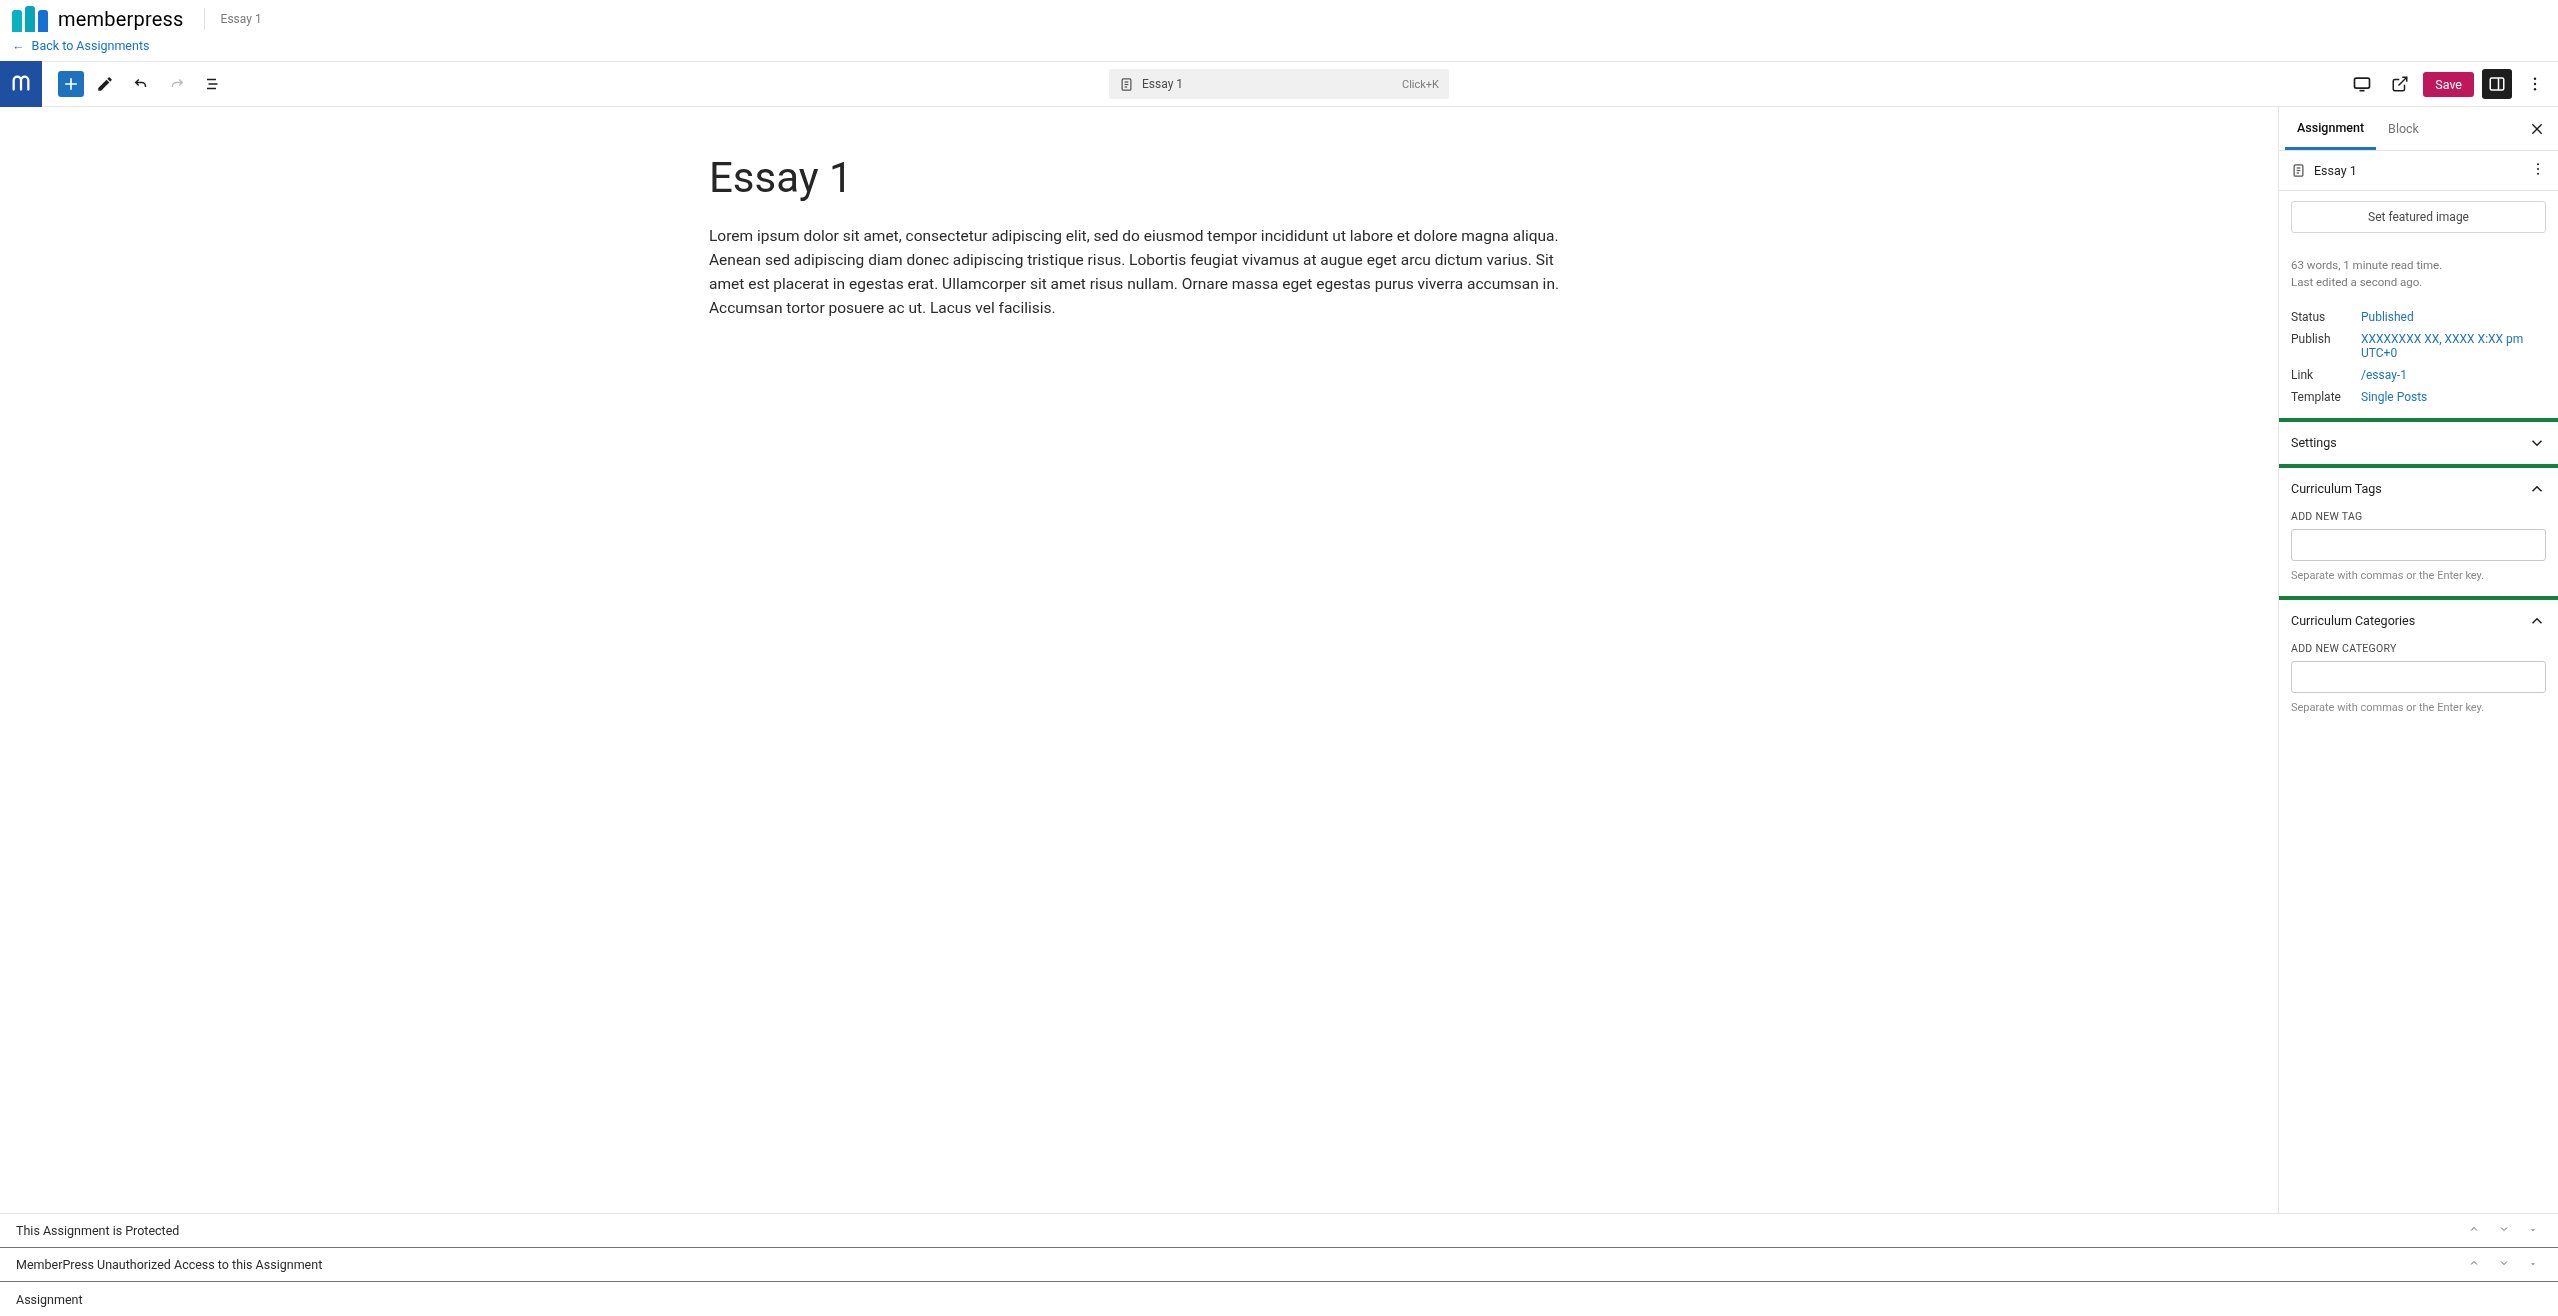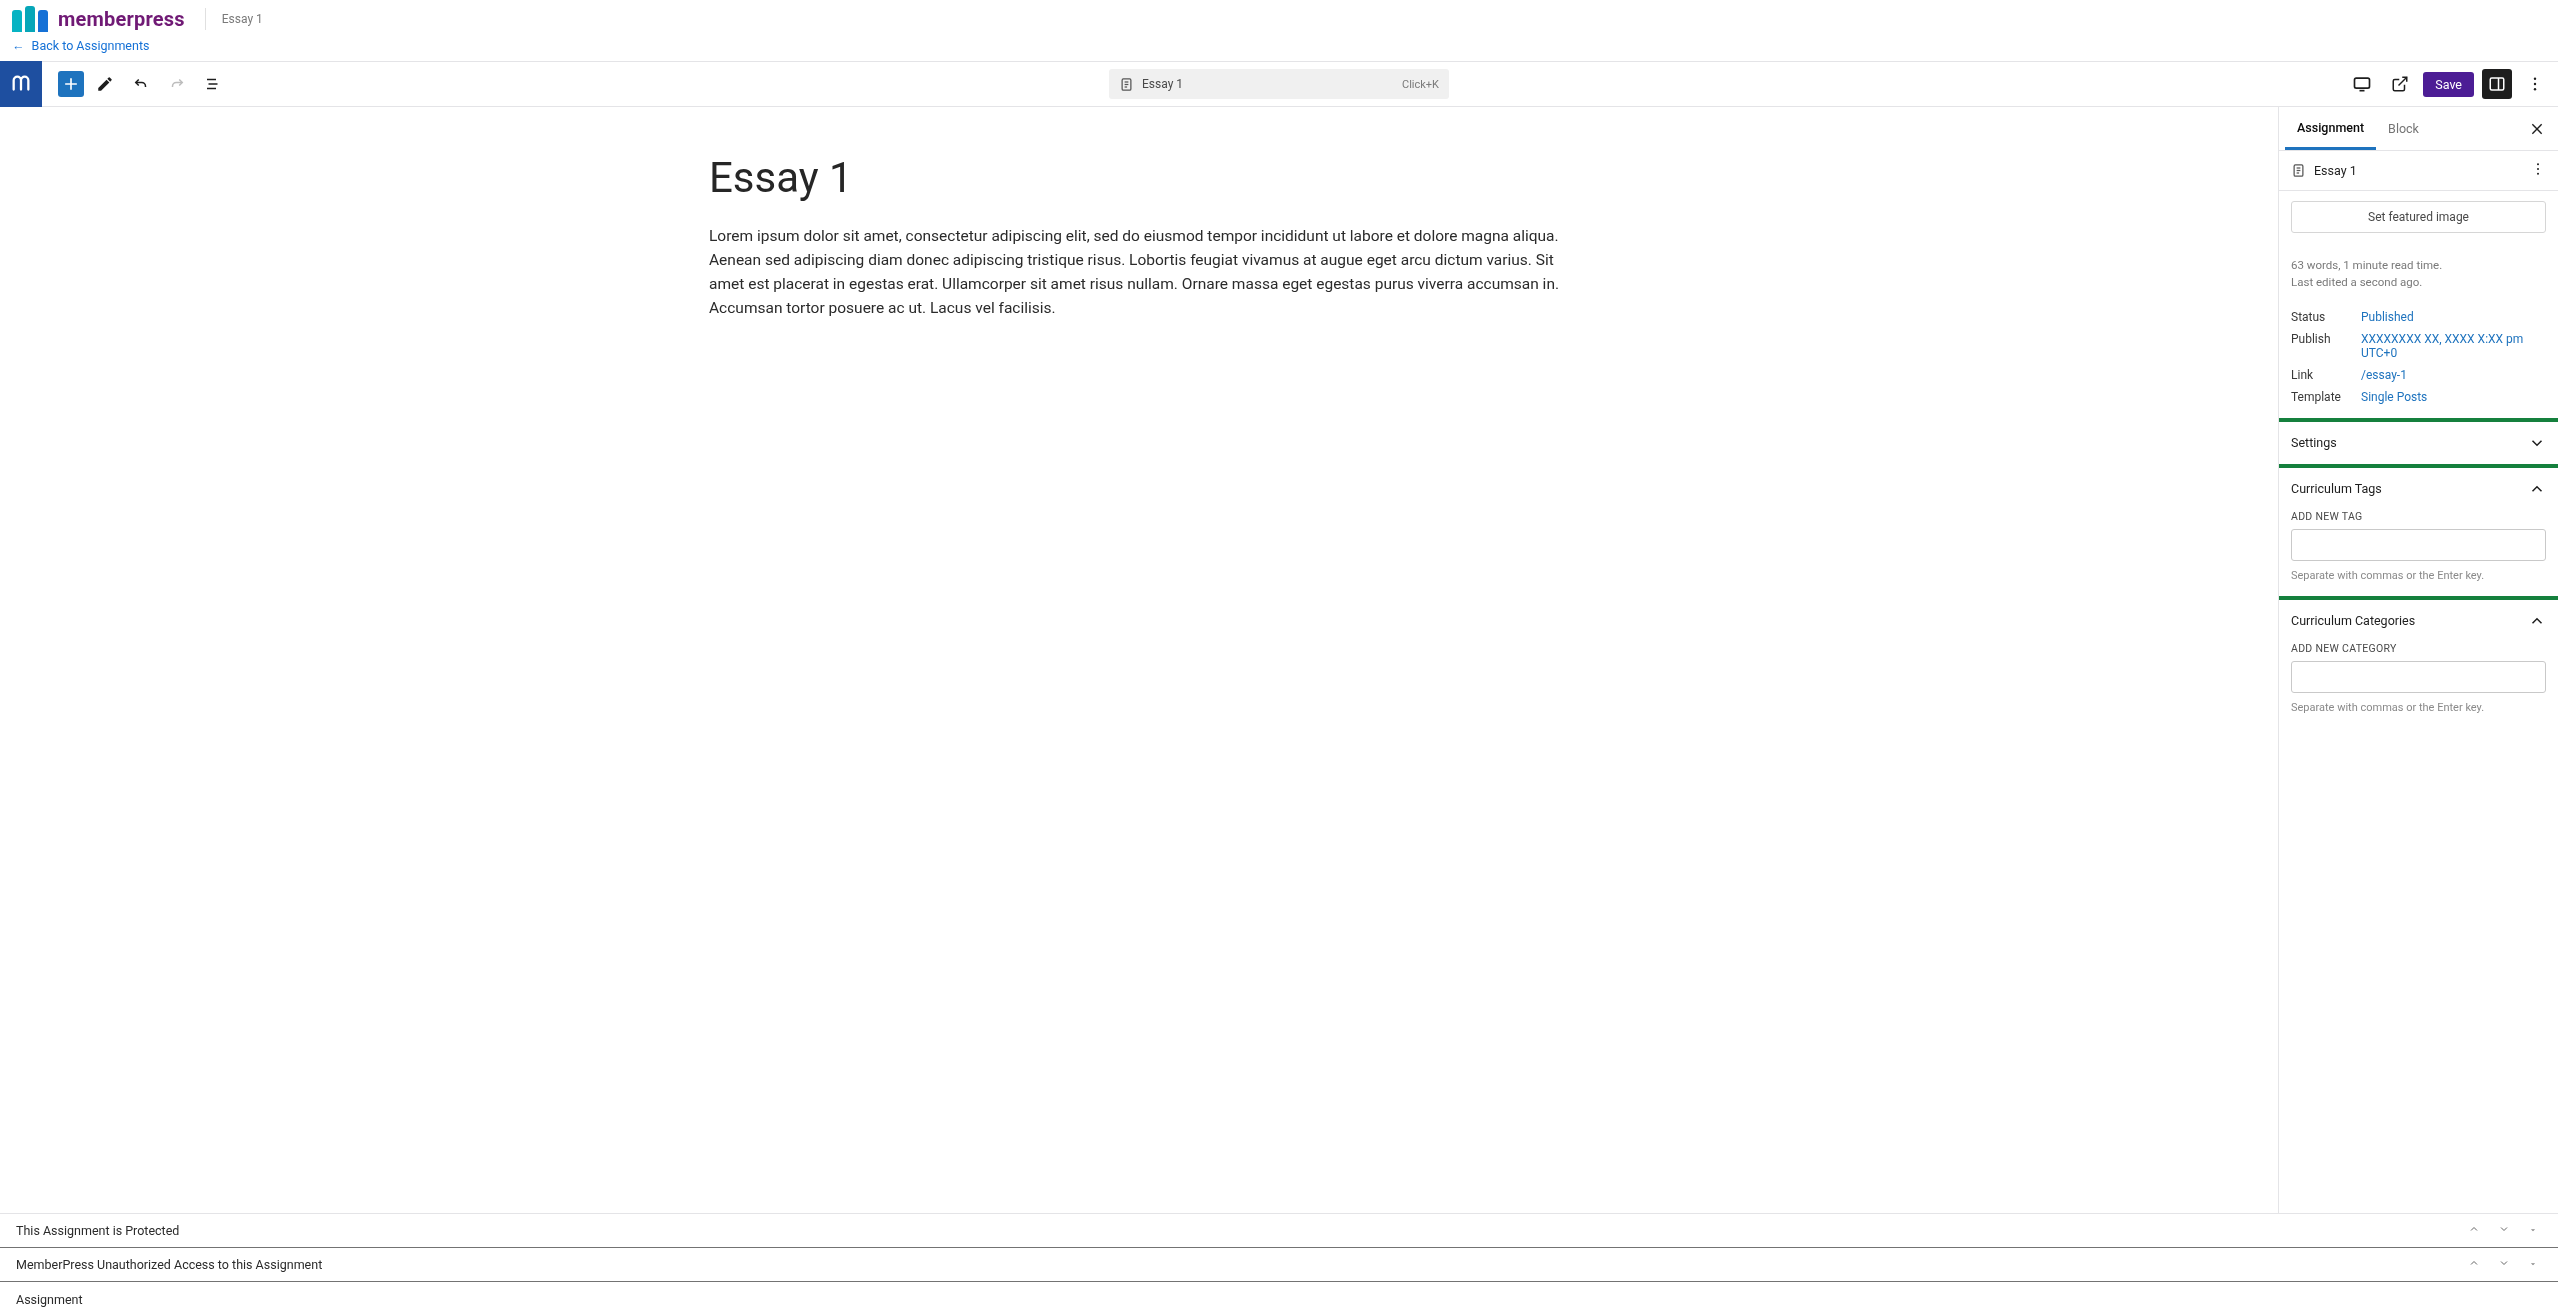--- a/index.html
+++ b/index.html
@@ -6,21 +6,21 @@
   html, body { height: 100%; font-family: -apple-system, BlinkMacSystemFont, "Segoe UI", Roboto, sans-serif; font-size: 13px; color: #1e1e1e; background: #fff; }
   a { text-decoration: none; }
 
   
   .brand-bar { display: flex; align-items: center; gap: 10px; padding: 6px 12px 4px; }
   .logo-m { display: inline-flex; align-items: flex-end; }
   .logo-m .bar { width: 10px; border-radius: 3px 3px 0 0; margin-right: 3px; }
   .logo-m .b1 { height: 22px; background: #07b3c3; }
   .logo-m .b2 { height: 26px; background: #06a6b8; }
   .logo-m .b3 { height: 22px; background: #1571d6; margin-right: 0; }
-  .brand-text { font-size: 20px; font-weight: 700; color: #701a75; letter-spacing: .2px; }
+  .brand-text { font-size: 20px; font-weight: 400; color: #000000; letter-spacing: .2px; }
   .brand-sep { width: 1px; height: 22px; background: #e0e0e0; margin: 0 6px 0 10px; }
   .brand-doc { font-size: 12px; color: #7a7a7a; }
 
   .back-row { padding: 2px 12px 8px; }
   .back-link { color: #1571d6; font-size: 12.5px; cursor: pointer; }
   .back-link .arrow { margin-right: 4px; }
 
   
   .editor-toolbar { display: flex; align-items: center; height: 46px; border-top: 1px solid #e4e4e7; border-bottom: 1px solid #e4e4e7; position: relative; }
   .tb-left { display: flex; align-items: center; gap: 6px; padding-left: 0; }
@@ -28,21 +28,21 @@
   .tb-btn { width: 30px; height: 30px; display: flex; align-items: center; justify-content: center; border-radius: 3px; cursor: pointer; color: #1e1e1e; }
   .tb-btn svg { width: 18px; height: 18px; }
   .tb-add { background: #1e73be; color: #fff; width: 26px; height: 26px; margin-left: 10px; }
   .tb-add svg { width: 20px; height: 20px; }
   .tb-disabled { color: #bdbdbd; }
   .tb-center { position: absolute; left: 50%; transform: translateX(-50%); width: 340px; height: 30px; background: #f0f0f0; border-radius: 3px; display: flex; align-items: center; padding: 0 10px; color: #4a4a4a; font-size: 12px; cursor: pointer; }
   .tb-center .doc-icon { margin-right: 8px; display:flex; }
   .tb-center .kbd { margin-left: auto; color: #7a7a7a; font-size: 11px; }
   .tb-right { margin-left: auto; display: flex; align-items: center; gap: 8px; padding-right: 8px; }
   .tb-icon-outline { width: 30px; height: 30px; display:flex; align-items:center; justify-content:center; cursor:pointer; }
-  .tb-save { background: #4c1d95; color: #fff; border-radius: 3px; padding: 5px 12px; font-size: 12.5px; cursor: pointer; }
+  .tb-save { background: #be185d; color: #fff; border-radius: 3px; padding: 5px 12px; font-size: 12.5px; cursor: pointer; }
   .tb-sidebar-toggle { width: 30px; height: 30px; background: #1e1e1e; color: #fff; display:flex; align-items:center; justify-content:center; border-radius: 3px; cursor:pointer; }
   .tb-more { width: 30px; height: 30px; display:flex; align-items:center; justify-content:center; cursor:pointer; }
   .canvas-wrap { flex: 1; overflow: auto; }
   .canvas { max-width: 900px; margin: 0 auto; padding: 46px 20px 40px; }
   .post-title { font-size: 42px; font-weight: 400; color: #262626; margin-bottom: 22px; }
   .post-body { font-size: 15.5px; line-height: 1.55; color: #2b2b2b; margin-bottom: 28px; }
 
   .upload-box { border: 1px dashed #c7c7c7; }
   .upload-top { background: #efefef; padding: 34px 20px 28px; text-align: center; }
   .upload-top .dd { font-weight: 700; font-size: 14px; color: #262626; }

